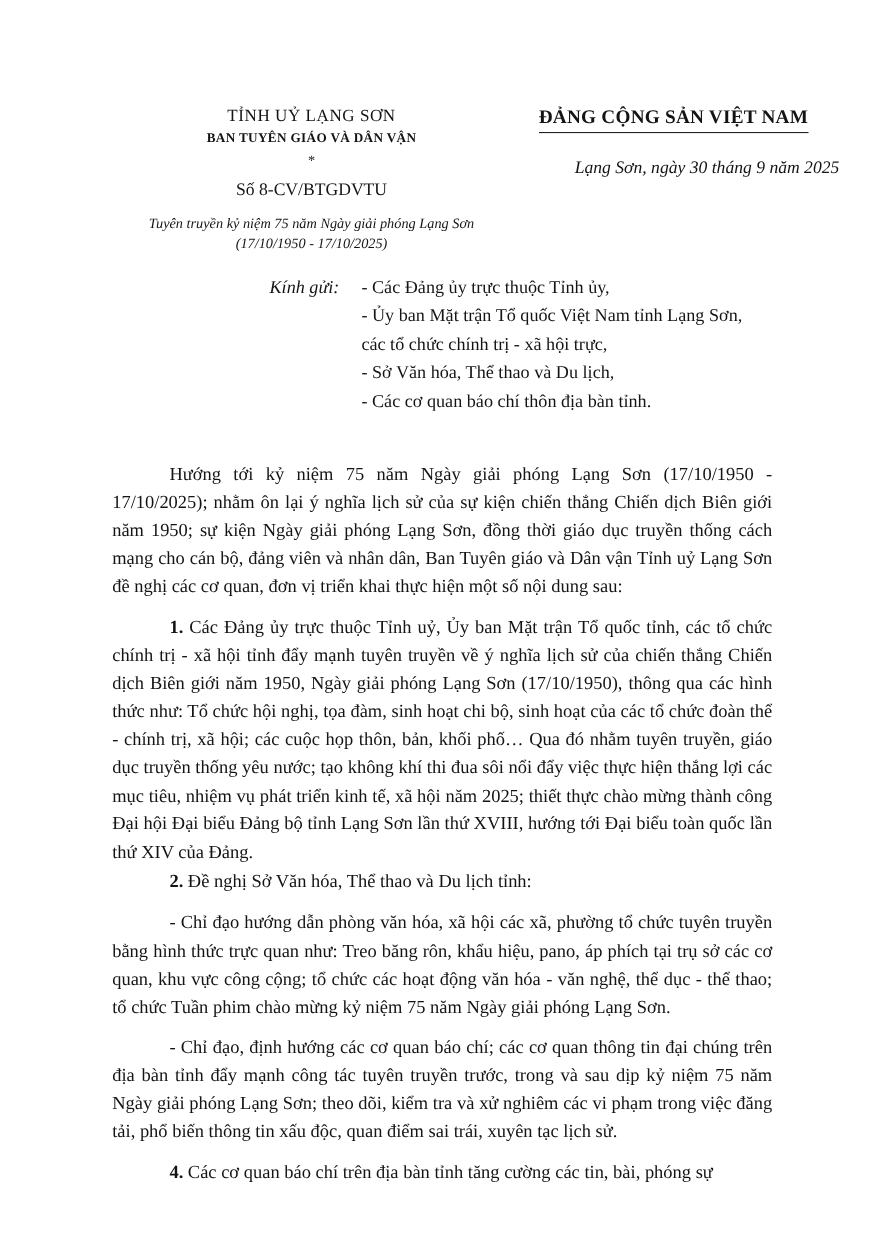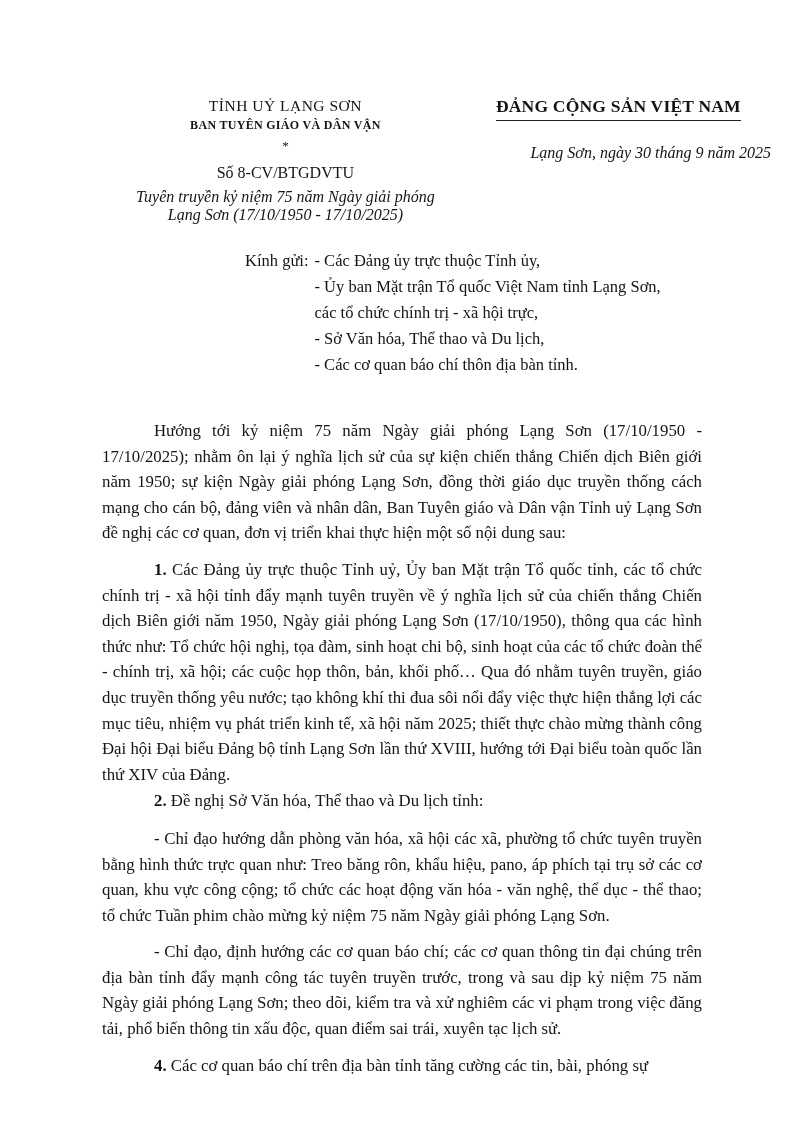--- a/index.html
+++ b/index.html
@@ -8,50 +8,50 @@
     width:800px;height:1132px;
     margin:0 auto;
     background:#ffffff;
     font-family:"Liberation Serif","DejaVu Serif",serif;
     color:#141414;
     box-sizing:border-box;
     overflow:hidden;
   }
   
   .header{
-    position:absolute;top:96px;left:0;right:4px;
+    position:absolute;top:96px;left:0;right:12px;
     display:flex;justify-content:space-between;
   }
   .header-left{
     width:390px;margin-left:105px;text-align:center;
   }
   .org-parent{font-size:15.5px;letter-spacing:.5px;line-height:19px;}
   .org-name{font-size:12px;font-weight:bold;letter-spacing:.3px;line-height:21px;}
   .star{font-size:13px;line-height:16px;margin-top:2px;}
   .doc-number{font-size:16px;margin-top:9px;line-height:20px;}
   .doc-subject{
-    font-size:16px;font-style:italic;line-height:17.5px;
-    margin:5px auto 0;max-width:310px;
+    font-size:13px;font-style:italic;line-height:17.5px;
+    margin:11px auto 0;max-width:310px;
   }
   .header-right{
     width:330px;margin-right:25px;text-align:center;
   }
   .national-header{
     display:inline-block;
     font-size:17.5px;font-weight:bold;letter-spacing:.2px;
     padding-bottom:3px;border-bottom:1.6px solid #222;
     line-height:21px;
   }
   .date-line{font-size:16px;font-style:italic;margin-top:22px;line-height:20px;text-align:right;}
   
   .recipients{
     position:absolute;top:248px;left:245px;right:60px;
     display:flex;font-size:16.5px;line-height:26px;
   }
-  .recipients-label{white-space:nowrap;margin-right:6px;}
+  .recipients-label{font-style:italic;white-space:nowrap;margin-right:20px;}
   .recipients-items div{white-space:nowrap;}
   
   .body{
     position:absolute;top:418px;left:102px;width:600px;
     font-size:16.8px;line-height:25.6px;text-align:justify;
   }
   .body p{
     margin:0 0 11px 0;
     text-indent:52px;
   }

